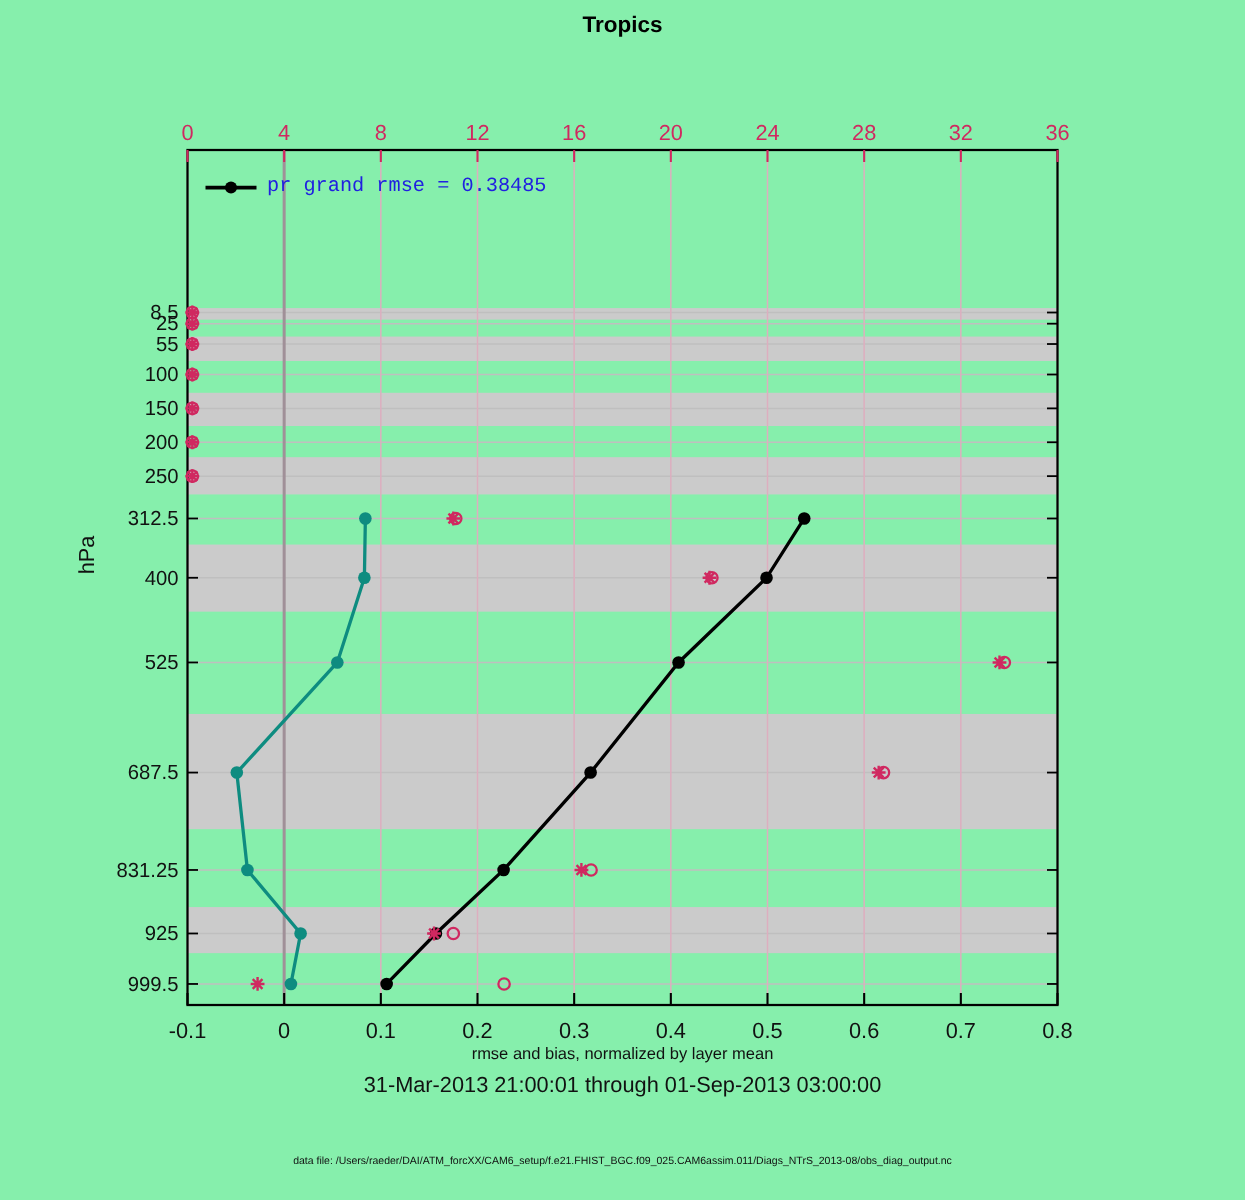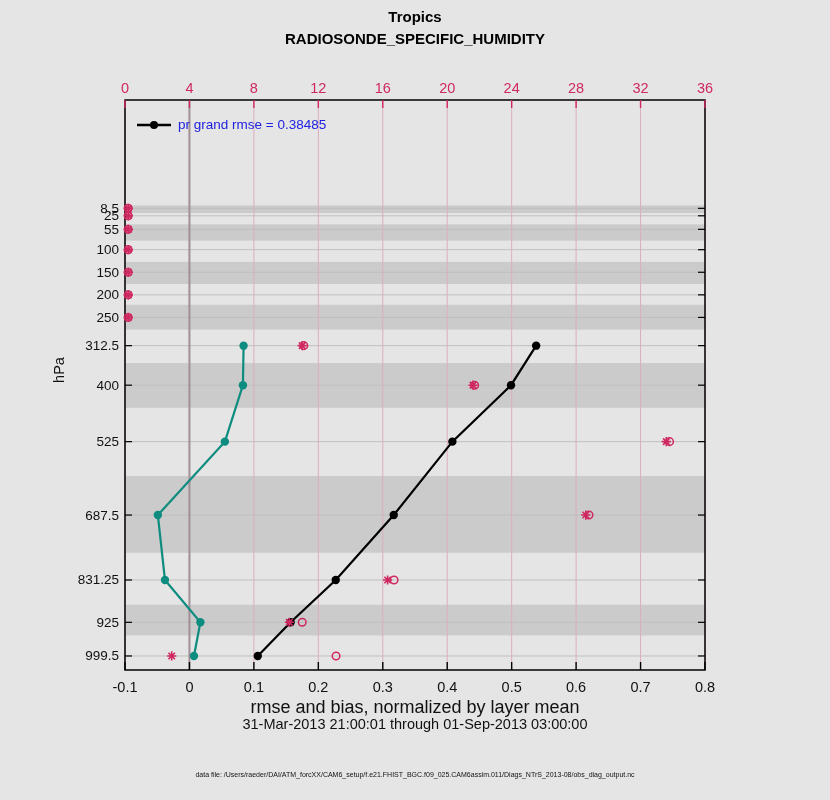--- a/index.html
+++ b/index.html
@@ -1,37 +1,36 @@
 <!DOCTYPE html>
 <html><head>
 <meta charset="utf-8">
 <style>
   html,body{margin:0;padding:0;background:#ffffff;}
-  #page{position:relative;width:830px;height:800px;background:#e5e5e5;overflow:hidden;
+  #page{position:relative;width:830px;height:800px;background:#86efac;overflow:hidden;
         font-family:"Liberation Sans", sans-serif;}
   .ovl{position:absolute;left:125px;width:580px;text-align:center;white-space:nowrap;}
   #title1{top:8px;font-size:15px;font-weight:bold;color:#000;}
   #title2{top:30px;font-size:15px;font-weight:bold;color:#000;}
   #obslabel{top:56px;font-size:14.5px;color:#d02860;}
-  #xlabel{top:697px;font-size:18px;color:#111;}
+  #xlabel{top:697px;font-size:11px;color:#111;}
   #daterange{top:716px;font-size:14.5px;color:#111;}
   #datafile{top:771px;font-size:7px;color:#111;letter-spacing:0px;}
   #ylabel{position:absolute;left:46px;top:362px;font-size:14.5px;color:#111;
           transform:rotate(-90deg);transform-origin:center;}
   #legend{position:absolute;left:136px;top:115px;}
   .lrow{display:flex;align-items:center;height:19px;}
-  .ltext{font-size:13.5px;color:#2020e0;margin-left:6px;}
+  .ltext{font-size:13.5px;color:#2020e0;margin-left:6px;font-family:Liberation Mono, monospace;}
   svg text{font-family:"Liberation Sans", sans-serif;}
 </style>
 </head>
 <body>
 
 <div id="page">
   <div id="title1" class="ovl">Tropics</div>
-  <div id="title2" class="ovl">RADIOSONDE_SPECIFIC_HUMIDITY</div>
 
   <svg id="plot" width="830" height="800" style="position:absolute;left:0;top:0;">
       <rect x="125" y="205.4034" width="580" height="7.678899999999999" fill="#cbcbcb"></rect>
       <rect x="125" y="224.3748" width="580" height="16.261200000000002" fill="#cbcbcb"></rect>
       <rect x="125" y="261.8659" width="580" height="22.133299999999963" fill="#cbcbcb"></rect>
       <rect x="125" y="304.7774" width="580" height="24.843500000000006" fill="#cbcbcb"></rect>
       <rect x="125" y="363.0467" width="580" height="44.7183" fill="#cbcbcb"></rect>
       <rect x="125" y="475.9717" width="580" height="76.78900000000004" fill="#cbcbcb"></rect>
       <rect x="125" y="604.7062" width="580" height="30.71560000000011" fill="#cbcbcb"></rect>
       <line x1="125" x2="705" y1="208.33945" y2="208.33945" stroke="#bfbfbf" stroke-width="1"></line>

